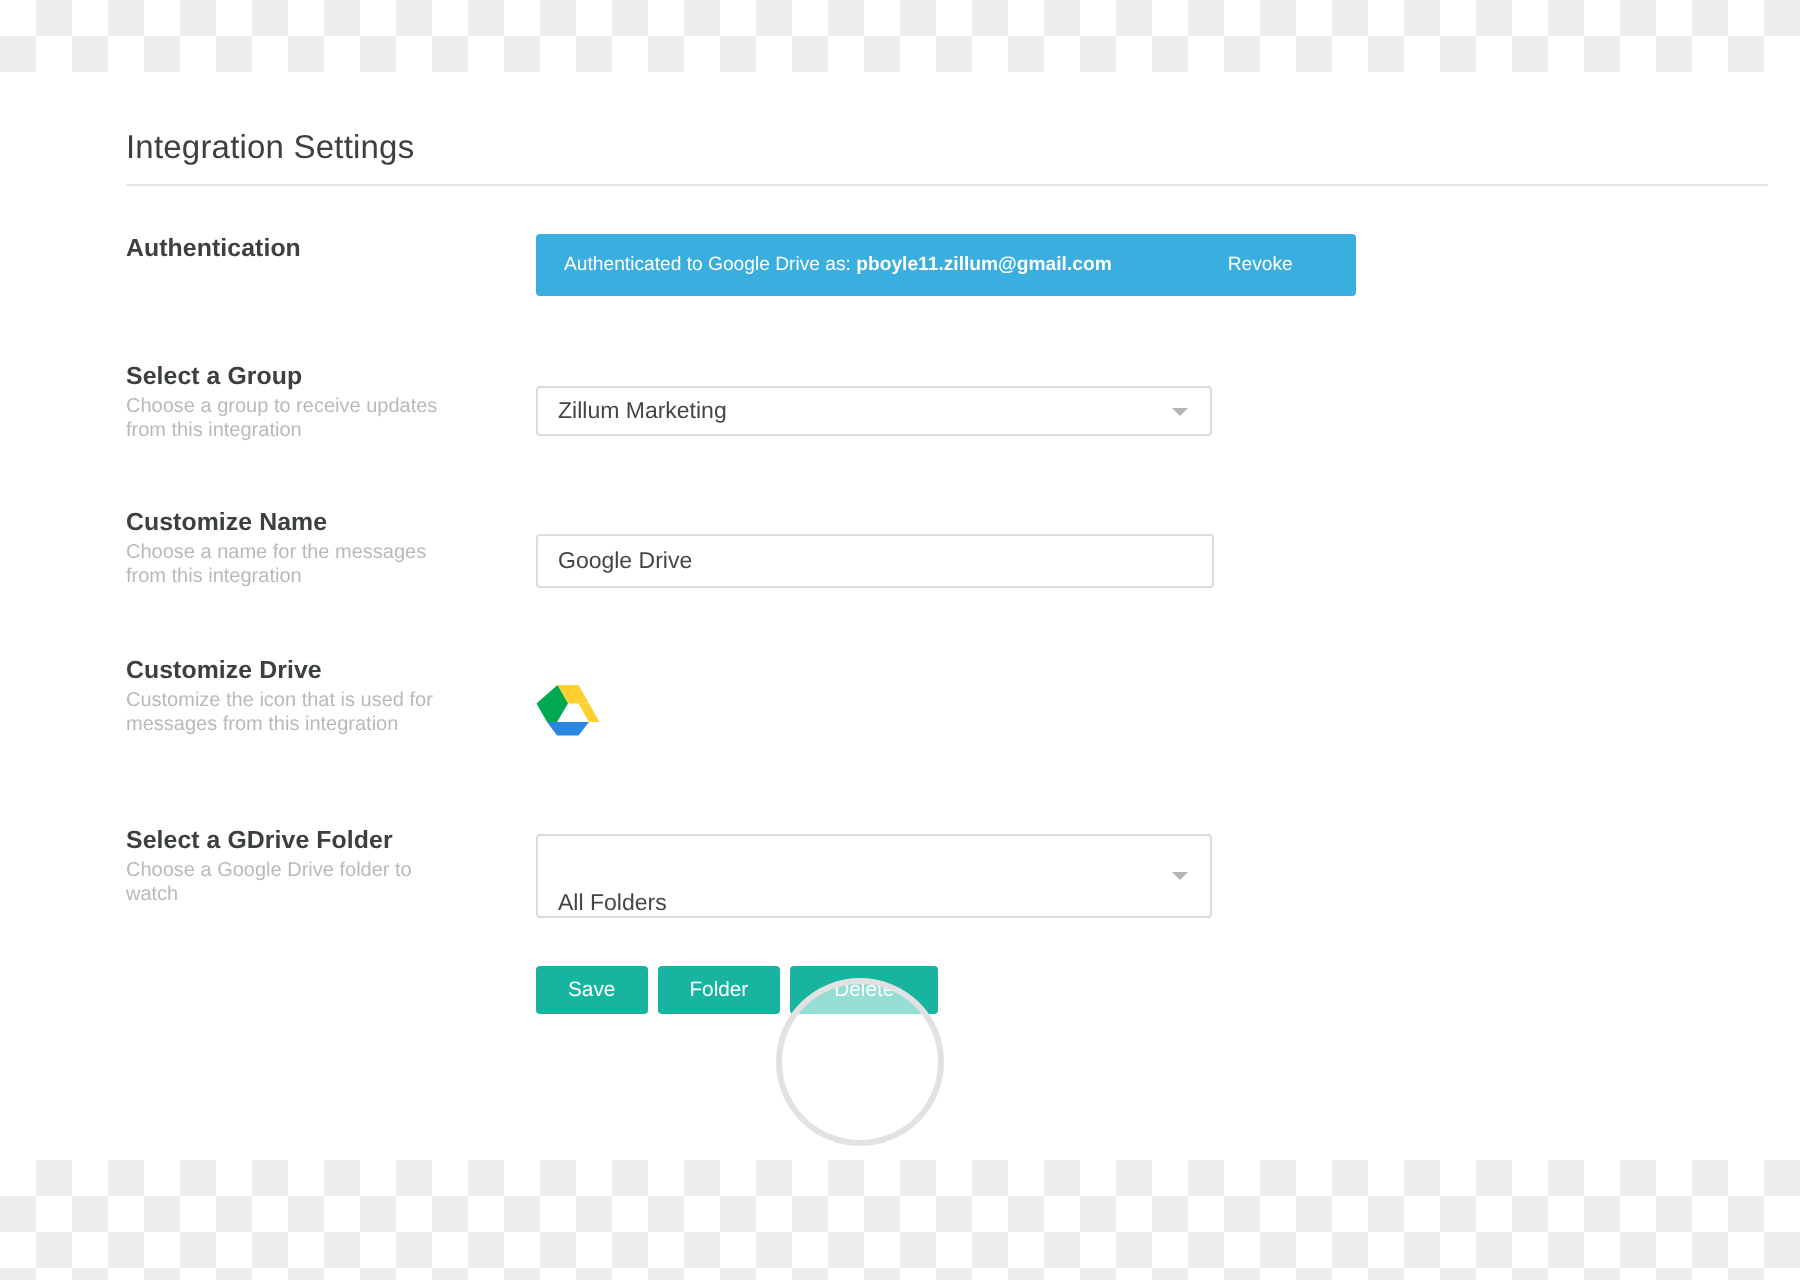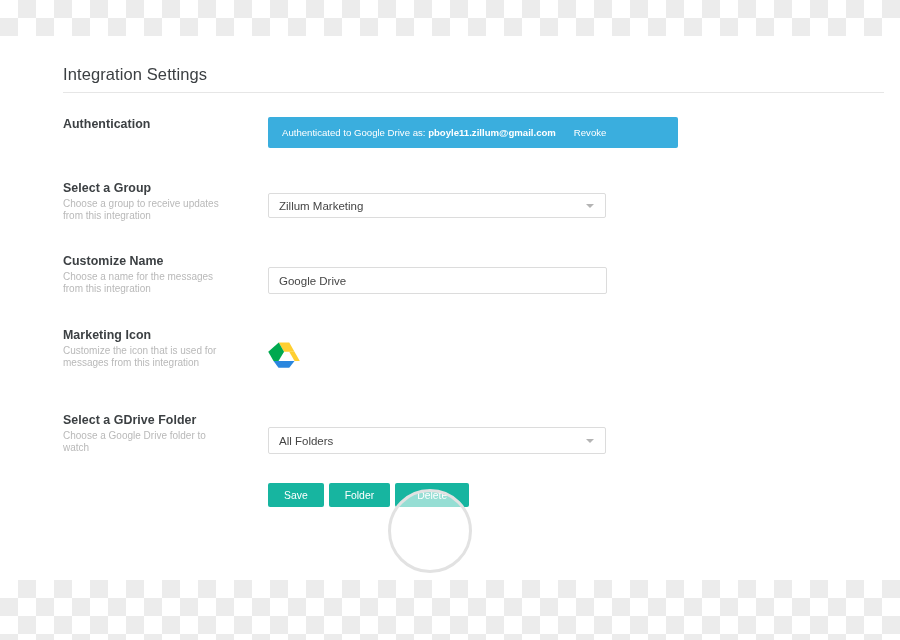--- a/index.html
+++ b/index.html
@@ -84,20 +84,21 @@
   .auth-banner {
     position: absolute;
     left: 268px;
     top: 0;
     width: 410px;
     height: 31px;
     background: #3aaede;
     border-radius: 2px;
     display: flex;
     align-items: center;
+    gap: 40px;
   }
   .auth-text {
     margin-left: 14px;
     font-size: 9.6px;
     color: #ffffff;
     white-space: nowrap;
   }
   .auth-email { font-weight: bold; }
   .revoke-link {
     margin-left: 18px;
@@ -238,40 +239,40 @@
       <div class="row-title">Customize Name</div>
       <div class="row-desc">Choose a name for the messages from this integration</div>
     </div>
     <div class="text-box" style="top:13px;">
       <span class="control-value">Google Drive</span>
     </div>
   </div>
 
   <div class="row" style="top:292px;">
     <div class="row-label">
-      <div class="row-title">Marketing Icon</div>
+      <div class="row-title">Customize Drive</div>
       <div class="row-desc">Customize the icon that is used for messages from this integration</div>
     </div>
     <div class="icon-area" style="top:13px;">
       <svg class="gdrive-logo" viewBox="0 0 64 56">
         <polygon points="21.5,3 42.5,3 53,21.5 32,21.5" fill="#ffcf31"></polygon>
         <polygon points="21.5,3 32,21.5 11,40 0.5,21.5" fill="#00a94f"></polygon>
         <polygon points="11,40 53,40 42.5,53.5 21,53.5" fill="#2a86de"></polygon>
         <polygon points="53,21.5 63.5,40 53,40 42.5,21.5" fill="#ffcf31"></polygon>
         <polygon points="11,40 21.5,21.5 32,21.5 21,40" fill="#00a94f"></polygon>
       </svg>
     </div>
   </div>
 
   <div class="row" style="top:377px;">
     <div class="row-label">
       <div class="row-title">Select a GDrive Folder</div>
       <div class="row-desc">Choose a Google Drive folder to watch</div>
     </div>
-    <div class="select-box" style="top:14px; height:27px;">
+    <div class="select-box" style="top:4px; height:42px;align-items:flex-end;">
       <span class="control-value">All Folders</span>
       <span class="caret"></span>
     </div>
   </div>
 
   <div class="actions" style="top:447px;">
     <button class="btn">Save</button>
     <button class="btn">Folder</button>
     <button class="btn btn-delete">Delete</button>
   </div>

